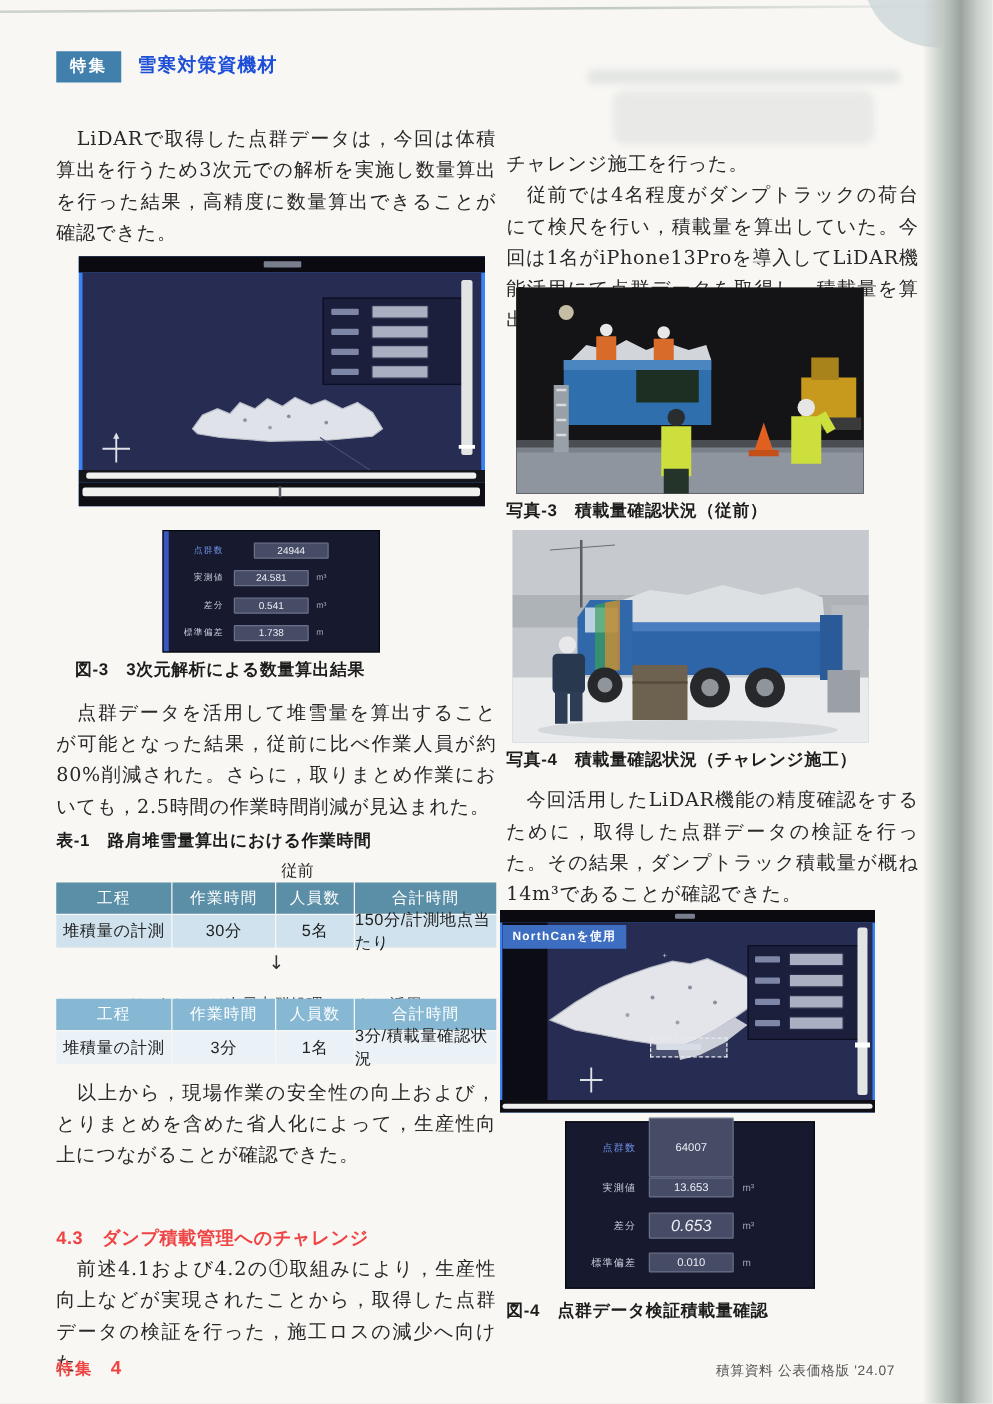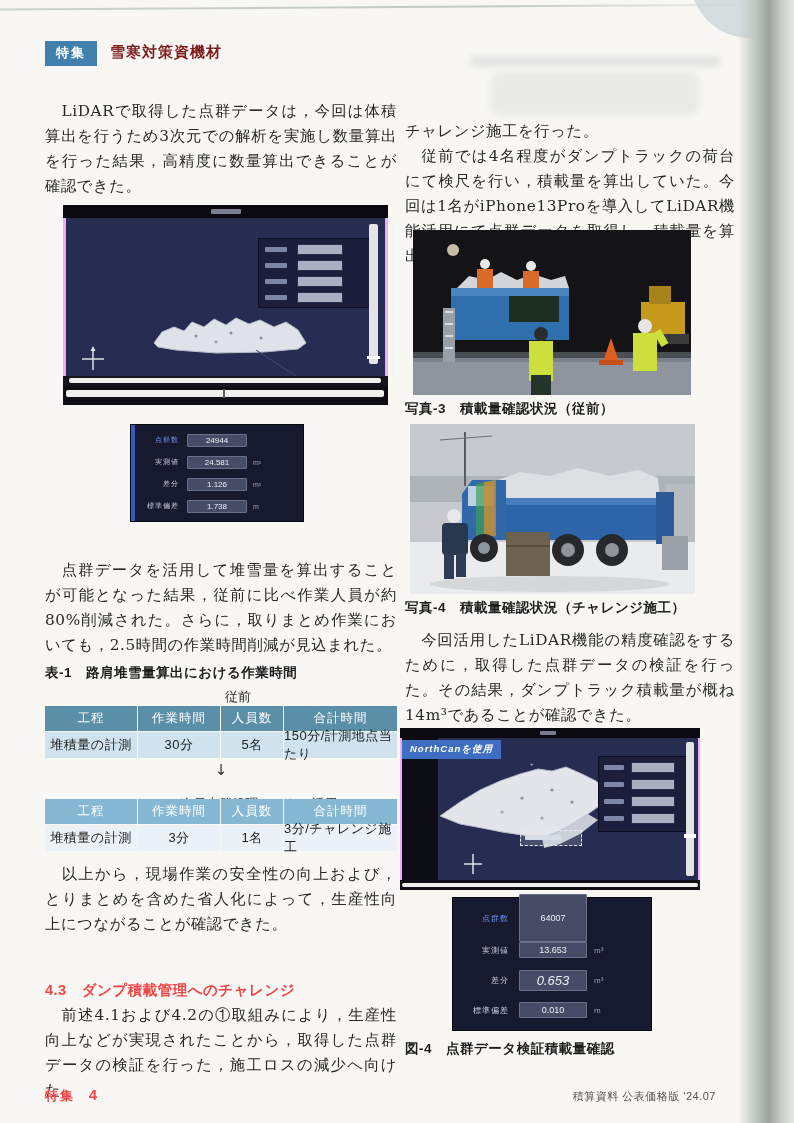--- a/index.html
+++ b/index.html
@@ -8,37 +8,37 @@
   .abs{position:absolute;}
   
   .topline{left:-10px;top:6px;width:820px;height:2px;background:linear-gradient(to right,#cdd2cd,#c2c8c4 60%,rgba(200,206,202,0));transform:rotate(-.35deg);}
   .corner-tr{right:14px;top:-22px;width:90px;height:60px;border-radius:0 0 0 60px;background:#ccd6da;opacity:.8;}
   .gutter{right:0;top:0;width:56px;height:1123px;
           background:linear-gradient(to right,rgba(182,189,183,0) 0%,#c2c9c3 30%,#9aa49e 55%,#c8cec9 78%,#e4e7e4 100%);}
   .ghost{filter:blur(3px);opacity:.13;background:#5a7080;border-radius:4px;}
   
   .badge{display:inline-block;background:#4180ac;color:#fff;font-family:"Liberation Sans","DejaVu Sans",sans-serif;
          font-size:13px;font-weight:bold;padding:3px 11px 4px;letter-spacing:2px;}
-  .hdr-title{font-family:Liberation Sans, sans-serif;font-size:15px;font-weight:bold;color:#7f1d1d;
+  .hdr-title{font-family:Liberation Sans, sans-serif;font-size:15px;font-weight:bold;color:#1d4ed8;
              margin-left:13px;letter-spacing:1px;}
   
   .para{font-size:15.3px;line-height:25px;letter-spacing:.6px;text-align:justify;color:#282828;}
   .caption{font-family:"Liberation Sans","DejaVu Sans",sans-serif;font-size:13.5px;font-weight:bold;color:#1d1d1d;letter-spacing:.5px;}
   .sublabel{font-family:"Liberation Sans","DejaVu Sans",sans-serif;font-size:13px;color:#2a2a2a;text-align:center;}
   .h43{font-family:"Liberation Sans","DejaVu Sans",sans-serif;font-size:14.5px;font-weight:bold;color:#ef4444;letter-spacing:.5px;}
   
   .tbl{display:grid;grid-template-columns:92px 82px 62px 1fr;gap:1px;background:#f8f7f3;
        font-family:"Liberation Sans","DejaVu Sans",sans-serif;}
   .tbl .hc{color:#fff;font-size:12.5px;height:25px;display:flex;align-items:center;justify-content:center;letter-spacing:1px;}
   .tbl .bc{color:#222;font-size:13px;height:26px;display:flex;align-items:center;justify-content:center;letter-spacing:.5px;}
   .t1 .hc{background:#5b8fa8;} .t1 .bc{background:#cfe2ed;}
   .t2 .hc{background:#86b8d3;} .t2 .bc{background:#eaf2f8;}
   .arrow{font-family:"DejaVu Sans",sans-serif;font-size:15px;color:#333;text-align:center;}
   
-  .viewer{background:#f0abfc;font-style:italic;}
+  .viewer{background:#3b82f6;}
   .canvas{position:absolute;background:#272c52;}
   .titlestrip{position:absolute;background:#0a0a10;}
   .smudge{position:absolute;background:#7a7f90;border-radius:1px;}
   .vscroll{position:absolute;background:#e3e5e4;border-radius:2px;}
   .hbar{position:absolute;background:#f0f1ef;border-radius:2px;}
   .fieldrow-mini{position:absolute;}
   .lblmini{position:absolute;background:#7d86a6;height:5px;border-radius:1px;}
   .boxmini{position:absolute;background:#aab0c2;border-radius:1px;border:1px solid #2a2e4a;}
   
   .rpanel{background:#171a2e;border:1px solid #060810;}
@@ -105,40 +105,41 @@
     <div class="abs" style="left:0;top:181px;width:325px;height:19px;background:#0e0e14;">
       <div class="hbar" style="left:3px;top:4px;width:318px;height:7px;"></div>
       <div class="abs" style="left:160px;top:3px;width:2px;height:9px;background:#55585f;"></div>
     </div>
   </div>
 
   <div class="abs rpanel" style="left:130px;top:424px;width:172px;height:96px;">
     <div class="abs" style="left:0;top:0;width:4px;height:96px;background:#3a57c0;"></div>
     <div class="rrow" style="top:6px;height:18px;">
       <span class="rlabel blue" style="width:48px;font-size:7px;">点群数</span>
-      <span class="rbox" style="margin-left:8px;width:58px;font-size:8px;padding:1px 0;">24944</span>
+      <span class="rbox" style="margin-left:24px;width:58px;font-size:8px;padding:1px 0;">24944</span>
       <span class="runit" style="margin-left:6px;font-size:7px;"></span>
     </div>
     <div class="rrow" style="top:28px;height:18px;">
       <span class="rlabel" style="width:48px;font-size:7px;">実測値</span>
       <span class="rbox" style="margin-left:8px;width:58px;font-size:8px;padding:1px 0;">24.581</span>
       <span class="runit" style="margin-left:6px;font-size:7px;">m³</span>
     </div>
     <div class="rrow" style="top:50px;height:18px;">
       <span class="rlabel" style="width:48px;font-size:7px;">差分</span>
-      <span class="rbox" style="margin-left:8px;width:58px;font-size:8px;padding:1px 0;">1.126</span>
+      <span class="rbox" style="margin-left:8px;width:58px;font-size:8px;padding:1px 0;">0.541</span>
       <span class="runit" style="margin-left:6px;font-size:7px;">m³</span>
     </div>
     <div class="rrow" style="top:72px;height:18px;">
       <span class="rlabel" style="width:48px;font-size:7px;">標準偏差</span>
       <span class="rbox" style="margin-left:8px;width:58px;font-size:8px;padding:1px 0;">1.738</span>
       <span class="runit" style="margin-left:6px;font-size:7px;">m</span>
     </div>
   </div>
 
+  <div class="abs caption" style="left:60px;top:527px;">図-3　3次元解析による数量算出結果</div>
 
   <div class="abs para" style="left:45px;top:558px;width:352px;">　点群データを活用して堆雪量を算出することが可能となった結果，従前に比べ作業人員が約80%削減された。さらに，取りまとめ作業においても，2.5時間の作業時間削減が見込まれた。</div>
 
   <div class="abs caption" style="left:45px;top:664px;">表-1　路肩堆雪量算出における作業時間</div>
   <div class="abs sublabel" style="left:62px;top:688px;width:352px;">従前</div>
   <div class="abs tbl t1" style="left:45px;top:706px;width:352px;">
     <div class="hc">工程</div>
     <div class="hc">作業時間</div>
     <div class="hc">人員数</div>
     <div class="hc">合計時間</div>
@@ -150,21 +151,21 @@
   <div class="abs arrow" style="left:45px;top:761px;width:352px;">↓</div>
   <div class="abs sublabel" style="left:45px;top:779px;width:352px;margin-top:16px;">NorthCan（3次元点群処理ソフト）活用</div>
   <div class="abs tbl t2" style="left:45px;top:799px;width:352px;">
     <div class="hc">工程</div>
     <div class="hc">作業時間</div>
     <div class="hc">人員数</div>
     <div class="hc">合計時間</div>
     <div class="bc">堆積量の計測</div>
     <div class="bc">3分</div>
     <div class="bc">1名</div>
-    <div class="bc">3分/チャレンジ施工</div>
+    <div class="bc">3分/積載量確認状況</div>
   </div>
 
   <div class="abs para" style="left:45px;top:862px;width:352px;">　以上から，現場作業の安全性の向上および，とりまとめを含めた省人化によって，生産性向上につながることが確認できた。</div>
 
   <div class="abs h43" style="left:45px;top:981px;">4.3　ダンプ積載管理へのチャレンジ</div>
   <div class="abs para" style="left:45px;top:1003px;width:352px;">　前述4.1および4.2の①取組みにより，生産性向上などが実現されたことから，取得した点群データの検証を行った，施工ロスの減少へ向けた</div>
 
   <div class="abs para" style="left:405px;top:99px;width:330px;margin-top:20px;">
     <span>チャレンジ施工を行った。</span><br>
     <span>　従前では4名程度がダンプトラックの荷台にて検尺を行い，積載量を算出していた。今回は1名がiPhone13Proを導入してLiDAR機能活用にて点群データを取得し，積載量を算出した。</span>

